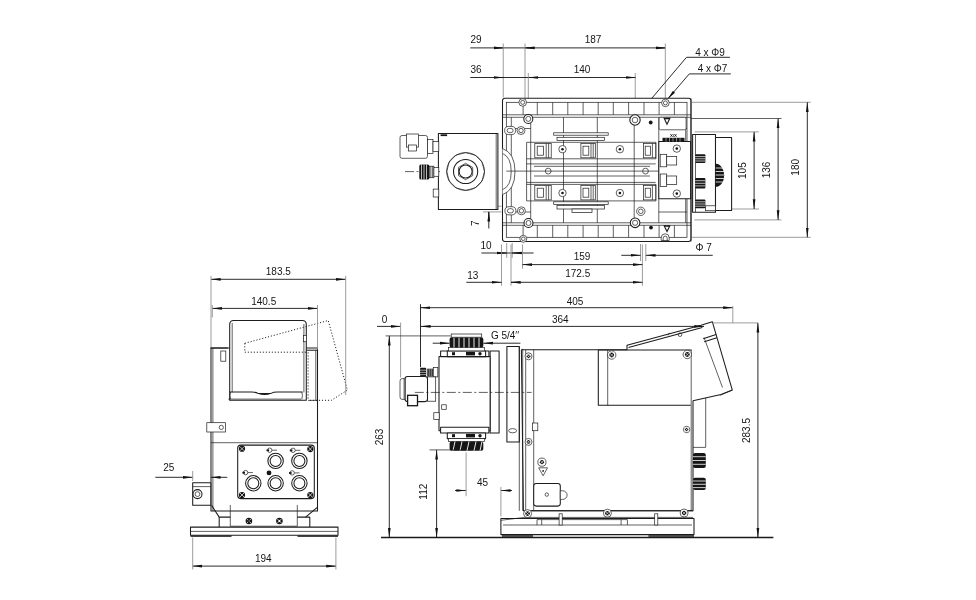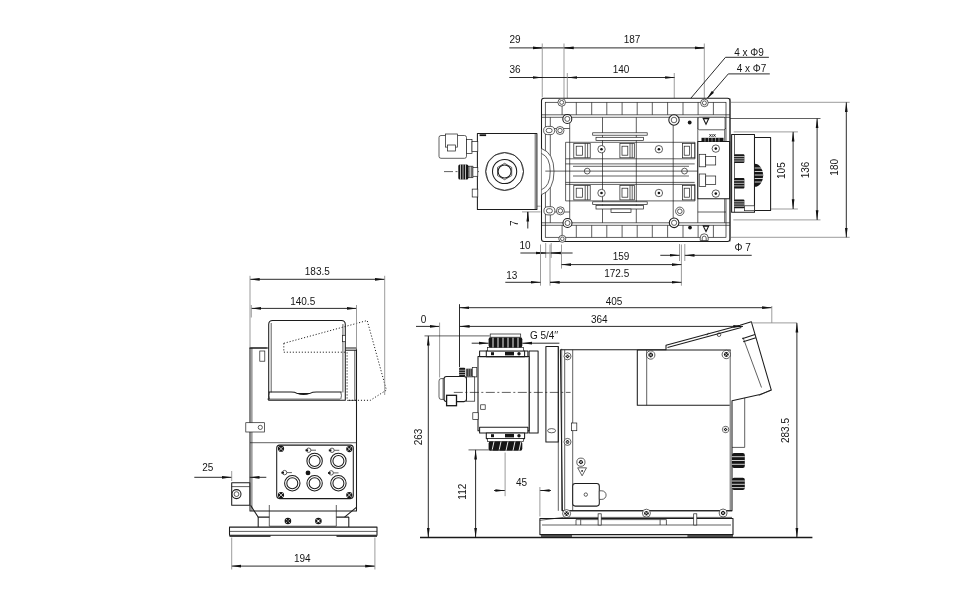--- a/index.html
+++ b/index.html
@@ -1,16 +1,16 @@
 <!DOCTYPE html>
 <html><head>
 <meta charset="utf-8">
 <style>
 html,body{margin:0;padding:0;background:#fff;}
-#page{position:relative;width:848px;height:600px;background:#fff;overflow:hidden;padding-left:39px;}
+#page{position:relative;width:848px;height:600px;background:#fff;overflow:hidden;}
 text{font-family:"Liberation Sans",sans-serif;font-size:10px;fill:#151515;}
 .sm{font-size:4.4px;font-weight:bold;}
 </style>
 </head>
 <body>
 <div id="page">
 <svg width="976" height="600" viewBox="0 0 976 600">
 <defs>
 <marker id="a" viewBox="0 0 10 4" refX="9.7" refY="2" markerWidth="10" markerHeight="4" markerUnits="userSpaceOnUse" orient="auto-start-reverse">
           <path d="M0,0.65 10,2 0,3.35 Z" fill="#111"></path>

